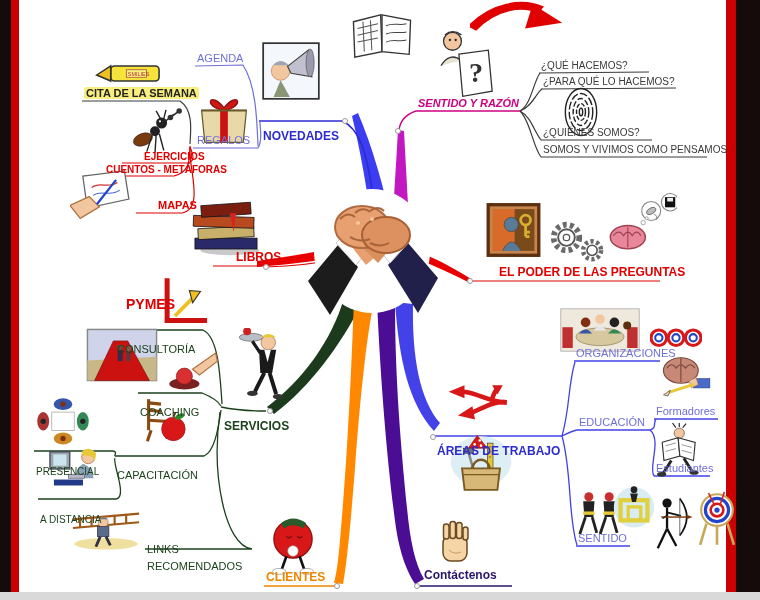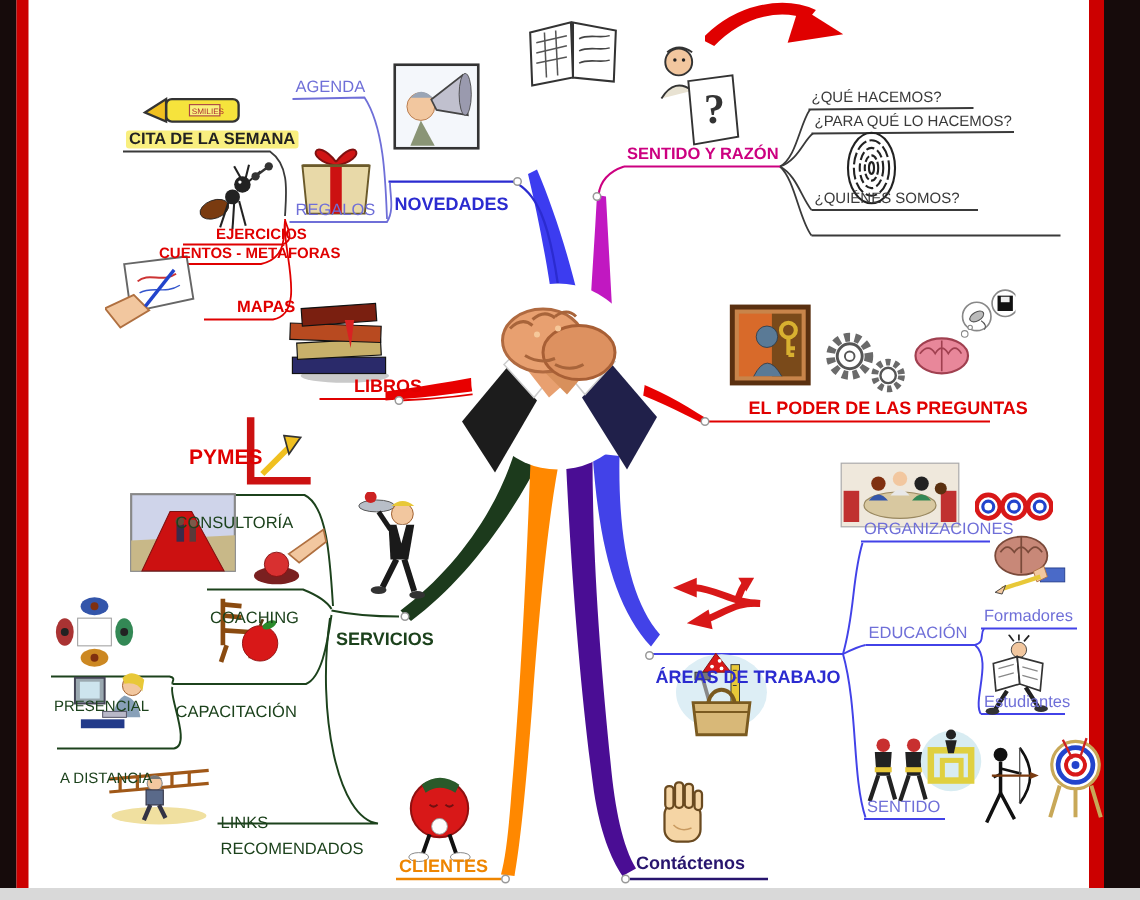--- a/index.html
+++ b/index.html
@@ -9,21 +9,21 @@
   .strip{position:absolute;left:0;top:592px;width:760px;height:8px;background:#d9d9d9;}
   svg.layer{position:absolute;left:0;top:0;}
   .ic{position:absolute;}
   .lbl{position:absolute;white-space:nowrap;font-size:11px;color:#333;z-index:6;}
   .b{font-weight:bold;}
   .sm{font-size:10px;}
   .bg12{font-size:12px;}
   .blue{color:#2b2bd0;margin-top:24px;}
   .peri{color:#6f6fd8;text-align:center;}
   .red{color:#e00000;padding-left:20px;}
-  .mag{color:#cc0080;}
+  .mag{color:#cc0080;font-style:italic;}
   .grn{color:#1c421c;margin-top:28px;}
   .org{color:#ee8500;}
   .nvy{color:#28156e;}
   .dark{color:#3a3a3a;}
   .hl{background:#f9ef7f;padding:0 2px;border-radius:2px;color:#222;}
 </style>
 </head>
 <body>
 
 <div id="stage">
@@ -503,20 +503,21 @@
   <div class="lbl peri" style="left:197px;top:134px">REGALOS</div>
   <div class="lbl blue b bg12" style="left:263px;top:105px">NOVEDADES</div>
   <div class="lbl red sm b" style="left:124px;top:151px">EJERCICIOS</div>
   <div class="lbl red sm b" style="left:86px;top:164px">CUENTOS - METÁFORAS</div>
   <div class="lbl red b" style="left:138px;top:199px">MAPAS</div>
   <div class="lbl red b bg12" style="left:216px;top:250px">LIBROS</div>
   <div class="lbl mag b" style="left:418px;top:97px">SENTIDO Y RAZÓN</div>
   <div class="lbl dark sm" style="left:541px;top:60px">¿QUÉ HACEMOS?</div>
   <div class="lbl dark sm" style="left:543px;top:76px">¿PARA QUÉ LO HACEMOS?</div>
   <div class="lbl dark sm" style="left:543px;top:127px">¿QUIÉNES SOMOS?</div>
+  <div class="lbl dark sm" style="left:543px;top:144px">SOMOS Y VIVIMOS COMO PENSAMOS</div>
   <div class="lbl red b bg12" style="left:479px;top:265px">EL PODER DE LAS PREGUNTAS</div>
   <div class="lbl red b" style="left:106px;top:296px;font-size:14px">PYMES</div>
   <div class="lbl grn" style="left:117px;top:315px">CONSULTORÍA</div>
   <div class="lbl grn" style="left:140px;top:378px">COACHING</div>
   <div class="lbl grn b bg12" style="left:224px;top:391px">SERVICIOS</div>
   <div class="lbl grn sm" style="left:36px;top:438px">PRESENCIAL</div>
   <div class="lbl grn" style="left:117px;top:441px">CAPACITACIÓN</div>
   <div class="lbl grn sm" style="left:40px;top:486px">A DISTANCIA</div>
   <div class="lbl grn" style="left:147px;top:515px">LINKS</div>
   <div class="lbl grn" style="left:147px;top:532px">RECOMENDADOS</div>

